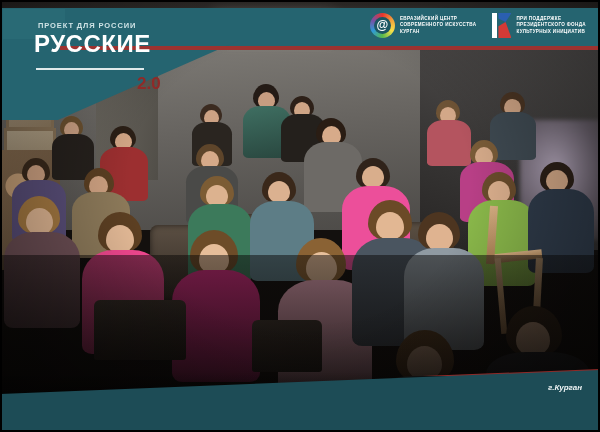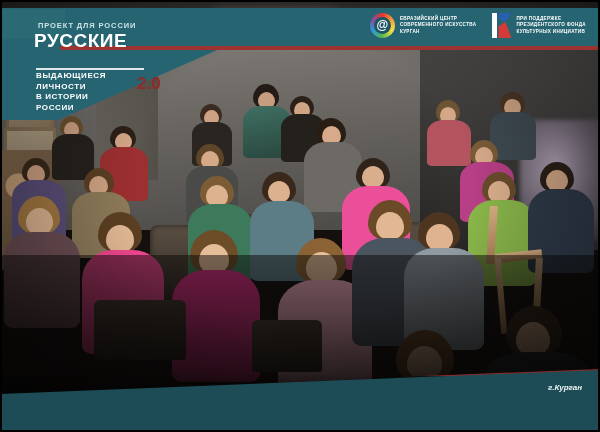--- a/index.html
+++ b/index.html
@@ -75,21 +75,21 @@
         background:#256470;
         clip-path:polygon(23px 0,240px 0,240px 32px,58px 112px,0 112px,0 0);}
   .redline-a{position:absolute;left:60px;top:46px;width:540px;height:4px;
         background:#9d3330;}
   .redline-b{position:absolute;left:0;top:8px;width:50px;height:112px;
         background:#9d3330;clip-path:polygon(36px 0,40px 0,16px 112px,12px 112px);}
 
   .banner-block{position:absolute;left:0;top:8px;width:250px;height:116px;}
   .kicker{position:absolute;left:38px;top:13px;font-size:7.5px;font-weight:bold;
         letter-spacing:.9px;color:#cfe3e6;}
-  .title1{position:absolute;left:34px;top:22px;font-size:19px;font-weight:bold;
+  .title1{position:absolute;left:34px;top:22px;font-size:24px;font-weight:bold;
         letter-spacing:.5px;color:#ffffff;text-align:center;}
   .ver{position:absolute;left:137px;top:22px;font-size:17px;font-weight:bold;
         color:#8f2a28;margin-top:44px;}
   .title2{position:absolute;left:34px;top:42px;font-size:16px;font-weight:bold;
         letter-spacing:.3px;color:#ffffff;}
   .rule{position:absolute;left:36px;top:60px;width:108px;height:1.5px;background:#dfe9ea;}
   .sub{position:absolute;left:36px;top:63px;font-size:8px;font-weight:bold;
         line-height:10.5px;letter-spacing:.6px;color:#ffffff;}
 
   
@@ -291,24 +291,20 @@
   <div class="teal-banner"></div>
   <div class="teal-wedge"></div>
   <div class="teal-top-rect"></div>
   <div class="redline-a"></div>
 
   <div class="banner-block">
     <div class="kicker">ПРОЕКТ ДЛЯ РОССИИ</div>
     <div class="title1">РУССКИЕ</div>
     <div class="ver">2.0</div>
     <div class="rule"></div>
-    <div class="sub" style="white-space:pre-line;">ВЫДАЮЩИЕСЯ
-ЛИЧНОСТИ
-В ИСТОРИИ
-РОССИИ</div>
   </div>
 
   <div class="logos">
     <div class="logo">
       <div class="at-mark">
         <div class="at-inner">@</div>
       </div>
       <div class="logo-lines" style="white-space:pre-line;">ЕВРАЗИЙСКИЙ ЦЕНТР
 СОВРЕМЕННОГО ИСКУССТВА
 КУРГАН</div>

